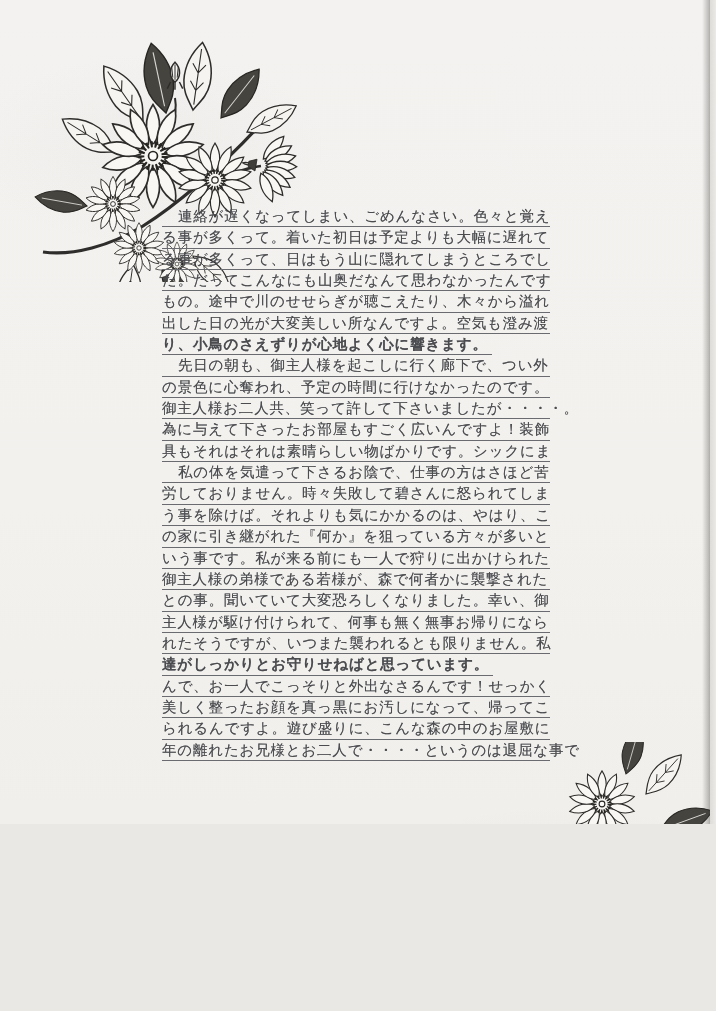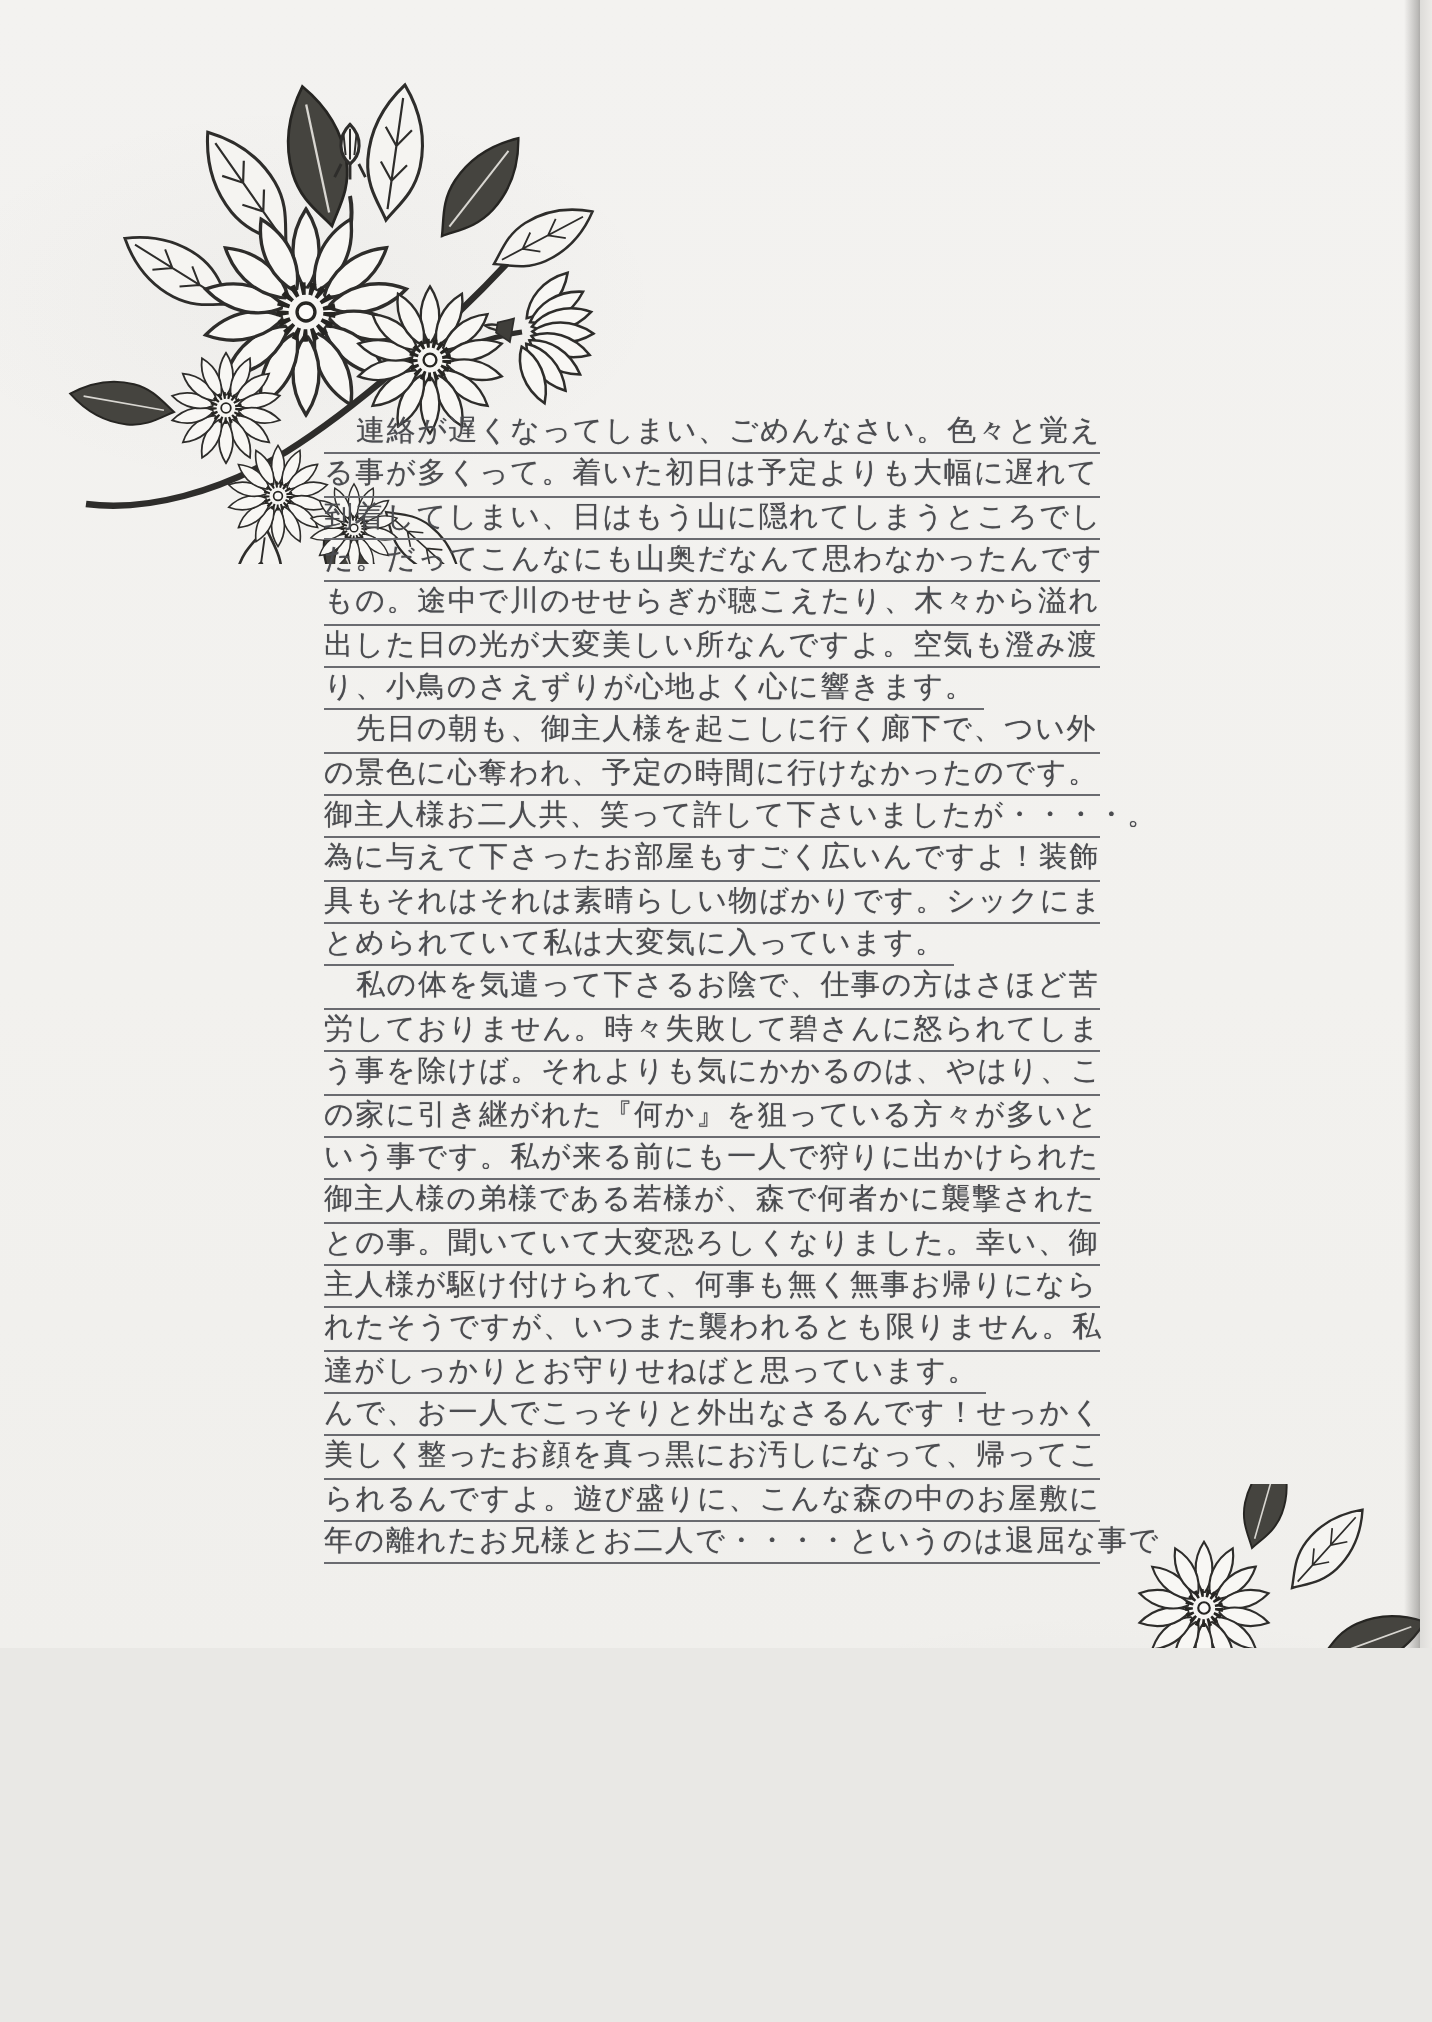--- a/index.html
+++ b/index.html
@@ -46,21 +46,21 @@
     box-sizing:border-box;
     height:21.35px;
     line-height:20px;
     font-size:14.5px;
     letter-spacing:0.8px;
     white-space:nowrap;
     border-bottom:1px solid var(--rule);
     text-shadow:0 0 0.4px rgba(75,76,80,0.6);
   }
   .line.indent{padding-left:16px;}
-  .line.short{width:-moz-max-content;width:max-content;padding-right:4px;}
+  .line.short{width:-moz-max-content;width:max-content;padding-right:4px;font-weight:bold;}
 </style>
 </head>
 <body>
 
 <div class="page">
 
   <svg class="flowers top-left" width="278" height="262" viewBox="0 0 278 262" aria-hidden="true">
     <defs>
       <path id="petal" d="M0,-10 C-7,-19 -8.5,-33 0,-46 C8.5,-33 7,-19 0,-10 Z" fill="#f8f7f4" stroke="#2e2d2b" stroke-width="1.5"></path>
       <g id="daisy">
@@ -130,31 +130,30 @@
     <use href="#daisy" transform="translate(128,136) scale(1.12)"></use>
     <use href="#daisy" transform="translate(190,160) scale(0.8)"></use>
     <use href="#daisy" transform="translate(88,184) scale(0.6)"></use>
     <use href="#daisy" transform="translate(114,228) scale(0.55)"></use>
     <use href="#daisy" transform="translate(152,244) scale(0.48)"></use>
   </svg>
 
   <div class="letter">
       <div class="line indent">連絡が遅くなってしまい、ごめんなさい。色々と覚え</div>
       <div class="line">る事が多くって。着いた初日は予定よりも大幅に遅れて</div>
-      <div class="line">到着してしまい、日はもう山に隠れてしまうところでし</div>
+      <div class="line">る事が多くって、日はもう山に隠れてしまうところでし</div>
       <div class="line">た。だってこんなにも山奥だなんて思わなかったんです</div>
       <div class="line">もの。途中で川のせせらぎが聴こえたり、木々から溢れ</div>
       <div class="line">出した日の光が大変美しい所なんですよ。空気も澄み渡</div>
       <div class="line short">り、小鳥のさえずりが心地よく心に響きます。</div>
       <div class="line indent">先日の朝も、御主人様を起こしに行く廊下で、つい外</div>
       <div class="line">の景色に心奪われ、予定の時間に行けなかったのです。</div>
       <div class="line">御主人様お二人共、笑って許して下さいましたが・・・・。</div>
       <div class="line">為に与えて下さったお部屋もすごく広いんですよ！装飾</div>
       <div class="line">具もそれはそれは素晴らしい物ばかりです。シックにま</div>
-      <div class="line short">とめられていて私は大変気に入っています。</div>
       <div class="line indent">私の体を気遣って下さるお陰で、仕事の方はさほど苦</div>
       <div class="line">労しておりません。時々失敗して碧さんに怒られてしま</div>
       <div class="line">う事を除けば。それよりも気にかかるのは、やはり、こ</div>
       <div class="line">の家に引き継がれた『何か』を狙っている方々が多いと</div>
       <div class="line">いう事です。私が来る前にも一人で狩りに出かけられた</div>
       <div class="line">御主人様の弟様である若様が、森で何者かに襲撃された</div>
       <div class="line">との事。聞いていて大変恐ろしくなりました。幸い、御</div>
       <div class="line">主人様が駆け付けられて、何事も無く無事お帰りになら</div>
       <div class="line">れたそうですが、いつまた襲われるとも限りません。私</div>
       <div class="line short">達がしっかりとお守りせねばと思っています。</div>

